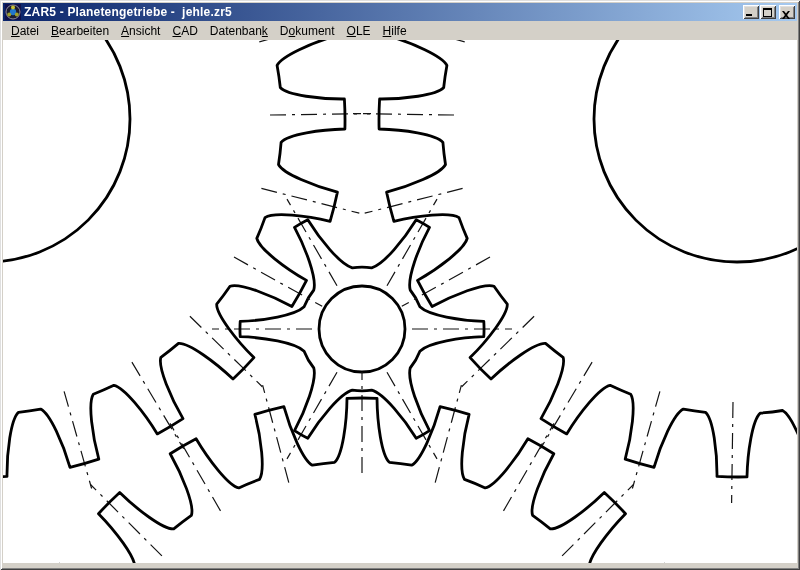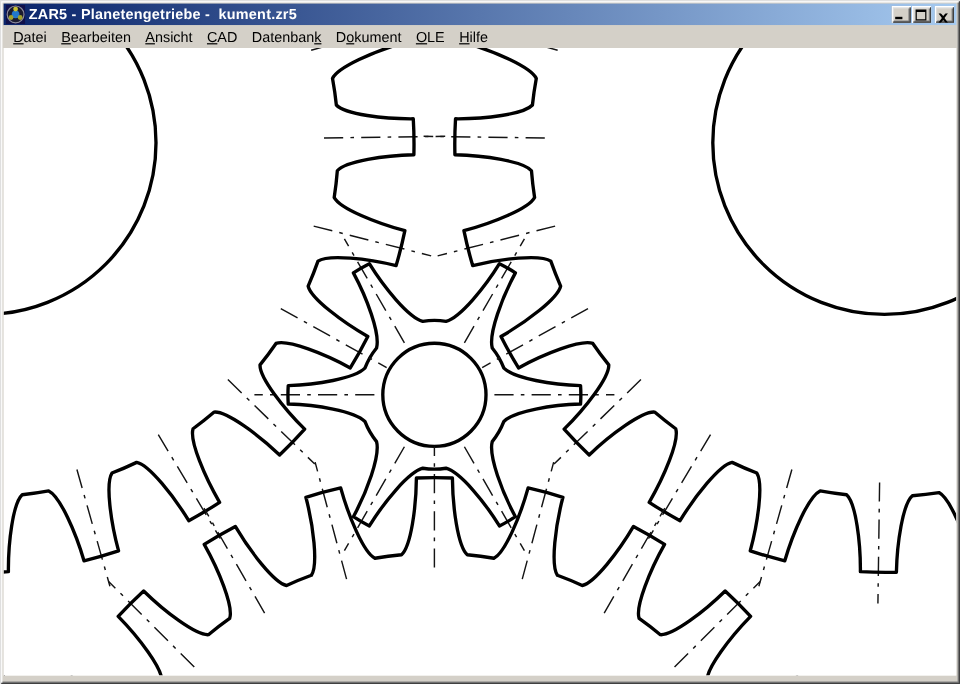--- a/index.html
+++ b/index.html
@@ -49,21 +49,21 @@
       <span class="app-icon">
         <svg width="16" height="16" viewBox="0 0 16 16">
           <rect x="0" y="0" width="16" height="16" fill="#10104a"></rect>
           <circle cx="8" cy="8" r="7" fill="#1c1c30" stroke="#8a8a9a" stroke-width="1"></circle>
           <circle cx="8" cy="8" r="3.2" fill="#2277cc"></circle>
           <circle cx="8" cy="3.6" r="2" fill="#c8c235"></circle>
           <circle cx="4.2" cy="10.6" r="2" fill="#a0a02a"></circle>
           <circle cx="11.8" cy="10.6" r="2" fill="#a0a02a"></circle>
         </svg>
       </span>
-      <span class="title-text">ZAR5 - Planetengetriebe -  kument.zr5</span>
+      <span class="title-text">ZAR5 - Planetengetriebe -  jehle.zr5</span>
       <span class="winbtns">
         <button class="wbtn">
             <span class="glyph-min"></span>
           </button>
         <button class="wbtn">
             <span class="glyph-max"></span>
           </button>
         <button class="wbtn gap">
             <span class="glyph-close">
             <svg width="8" height="8" viewBox="0 0 8 8">

